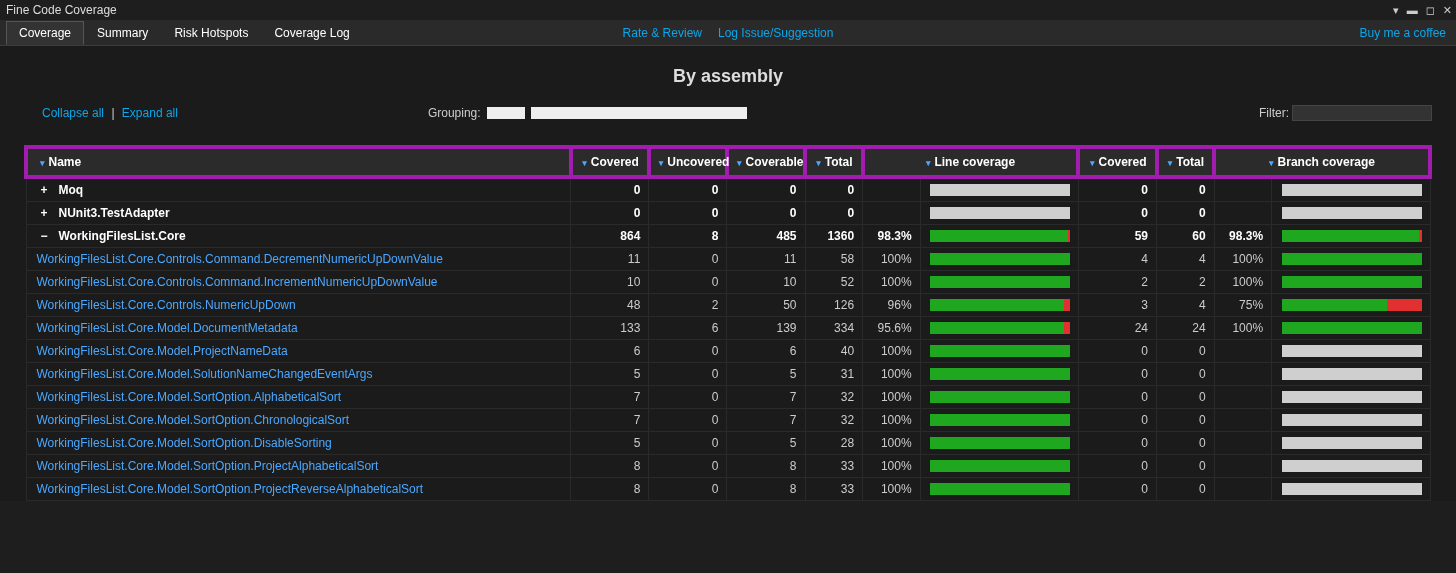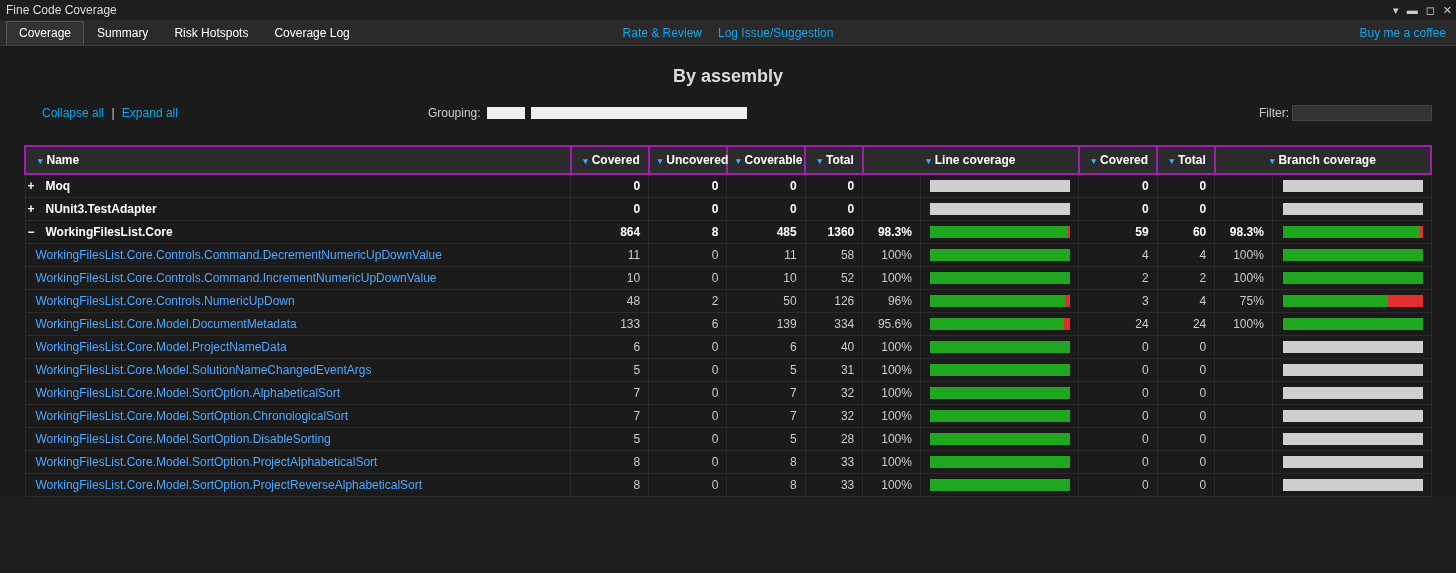--- a/index.html
+++ b/index.html
@@ -78,37 +78,37 @@
     border-collapse: collapse;
     table-layout: fixed;
     background: #1b1b1b;
   }
   table.cov th {
     background: #2b2b2b;
     color: #fff;
     font-weight: bold;
     font-size: 12px;
     padding: 6px 8px;
-    border: 2px solid #a21caf;
+    border: 4px solid #a21caf;
     text-align: right;
     position: relative;
     cursor: pointer;
   }
   table.cov th.name { text-align: left; padding-left: 12px; }
   table.cov th .arrow { font-size: 9px; color: #4aa8ff; margin-right:4px; }
   table.cov td {
     border: 1px solid #2a2a2a;
     padding: 4px 8px;
     text-align: right;
     color: #ccc;
     vertical-align: middle;
   }
   table.cov td.name {
     text-align: left;
-    padding-left: 2px;
+    padding-left: 14px;
     white-space: nowrap;
     overflow: hidden;
     text-overflow: ellipsis;
   }
   tr.group td.name { color:#fff; font-weight:bold; }
   tr.group td { background:#1b1b1b; color:#fff; font-weight:bold; }
   tr.child td.name { color:#4aa8ff; cursor:pointer; padding-left: 10px; }
   .toggle { display:inline-block; width:12px; font-weight:bold; color:#fff; margin-right:6px; cursor:pointer; }
   .bar {
     height: 12px;

